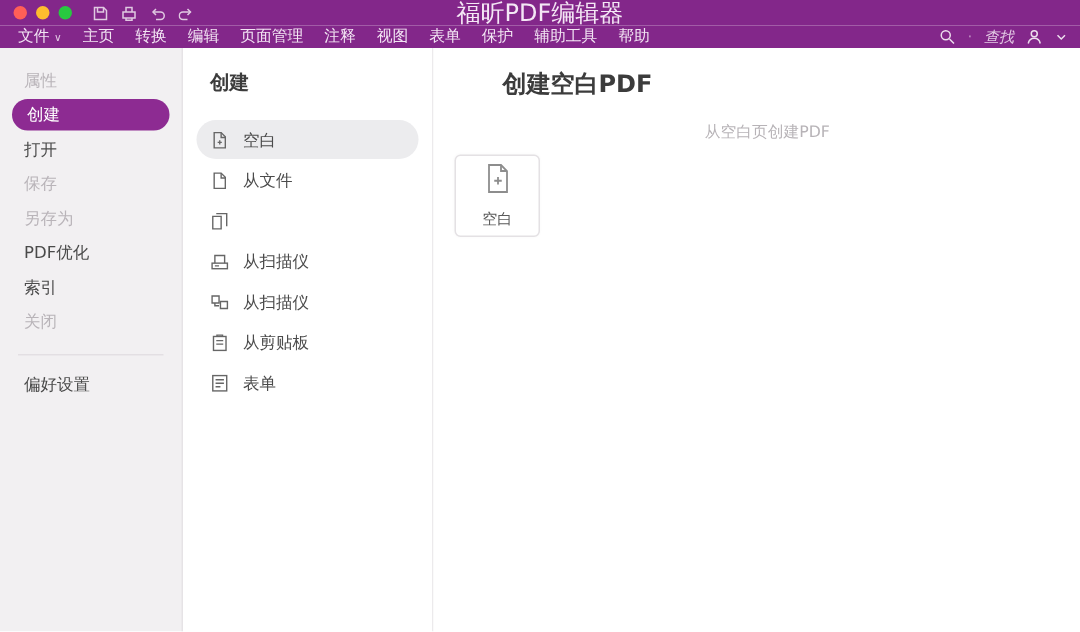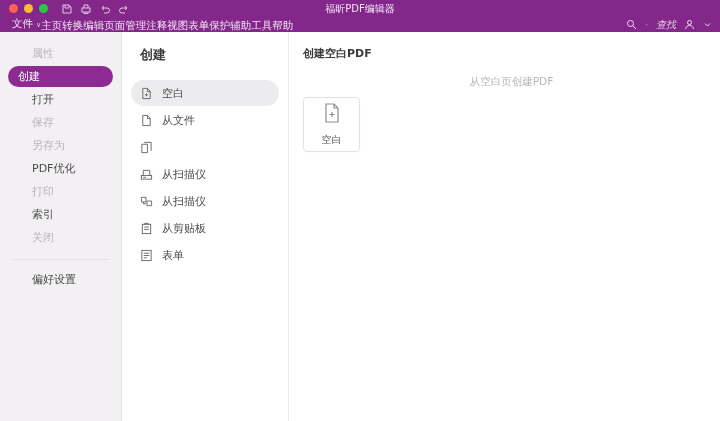--- a/index.html
+++ b/index.html
@@ -15,46 +15,46 @@
   }
   .traffic { display: flex; gap: 6px; margin-left: 9px; align-items: center; }
   .traffic span { width: 9px; height: 9px; border-radius: 50%; display: block; }
   .tl-red { background: #ff5f57; }
   .tl-yellow { background: #febc2e; }
   .tl-green { background: #28c840; }
   .qa-icons { display: flex; gap: 9px; margin-left: 14px; align-items: center; opacity: .75; }
   .qa-icons svg { display: block; }
   .tb-title {
     position: absolute; left: 0; right: 0; text-align: center;
-    color: #f4e7f5; font-size: 10px; line-height: 17px; pointer-events: none;
+    color: #f4e7f5; font-size: 16px; line-height: 17px; pointer-events: none;
   }
 
   
   .menubar {
     height: 15px; background: #83278a; display: flex; align-items: center;
     padding: 0 8px 0 12px; flex: 0 0 auto;
   }
-  .menu-left { display: flex; align-items: flex-end; }
+  .menu-left { display: flex; gap: 14px; align-items: flex-start; }
   .menu-item { color: #f2e4f3; font-size: 10.5px; line-height: 15px; cursor: default; white-space: nowrap; }
   .menu-item .caret { font-size: 7px; margin-left: 3px; opacity: .85; }
   .menu-right { margin-left: auto; display: flex; align-items: center; gap: 8px; color: #eedcef; }
   .menu-right .find-label { font-size: 10px; opacity: .9; font-style: italic; }
   .menu-right svg { display: block; opacity: .85; }
   .dot-sep { opacity: .6; font-size: 9px; }
 
   
   .content { flex: 1 1 auto; display: flex; min-height: 0; }
 
   
   .sidebar {
     width: 122px; background: #f2f0f2; border-right: 1px solid #e6e3e6;
     padding-top: 10px; display: flex; flex-direction: column;
   }
   .side-item {
-    height: 23px; line-height: 23px; padding-left: 32px;
+    height: 23px; line-height: 23px; padding-left: 16px;
     font-size: 11px; color: #4a4a4a; cursor: default; white-space: nowrap;
   }
   .side-item.disabled { color: #b9b4b9; }
   .side-item.selected {
     margin: 1px 8px; padding-left: 10px; height: 21px; line-height: 21px;
     background: #8d2b92; color: #fff; border-radius: 11px;
   }
   .side-divider { height: 1px; background: #e3dfe3; margin: 10px 12px 8px 12px; }
 
   
@@ -69,21 +69,21 @@
     height: 26px; margin: 0 9px; padding-left: 9px; border-radius: 13px;
     cursor: default;
   }
   .create-row.selected { background: #ececee; }
   .create-row .row-icon { width: 13px; height: 13px; flex: 0 0 auto; }
   .create-row .row-icon svg { display: block; }
   .create-row .row-label { font-size: 11px; color: #4b4b4b; white-space: nowrap; }
 
   
   .detail-panel { flex: 1 1 auto; background: #fff; padding: 14px 0 0 14px; }
-  .detail-title { font-size: 11px; font-weight: bold; color: #3c3c3c; }
+  .detail-title { font-size: 16px; font-weight: bold; color: #3c3c3c; margin-left: 32px; }
   .detail-subtitle { font-size: 10.5px; color: #b7b3b7; margin-top: 14px; text-align: center; }
   .blank-card {
     margin-top: 8px; width: 57px; height: 55px;
     border: 1px solid #e4e1e4; border-radius: 4px; background: #fff;
     display: flex; flex-direction: column; align-items: center; justify-content: center;
     gap: 5px; cursor: default; box-shadow: 0 0 2px rgba(0,0,0,.03);
   }
   .blank-card .card-label { font-size: 10px; color: #5a5a5a; }
 </style>
 </head>
@@ -165,21 +165,20 @@
 
   <div class="content">
 
     <aside class="sidebar">
       <div class="side-item disabled">属性</div>
       <div class="side-item selected">创建</div>
       <div class="side-item">打开</div>
       <div class="side-item disabled">保存</div>
       <div class="side-item disabled">另存为</div>
       <div class="side-item">PDF优化</div>
-      <div class="side-item disabled">打印</div>
       <div class="side-item">索引</div>
       <div class="side-item disabled">关闭</div>
       <div class="side-divider"></div>
       <div class="side-item">偏好设置</div>
     </aside>
 
     <section class="create-panel">
       <h2 class="create-title">创建</h2>
       <div class="create-list">
 

